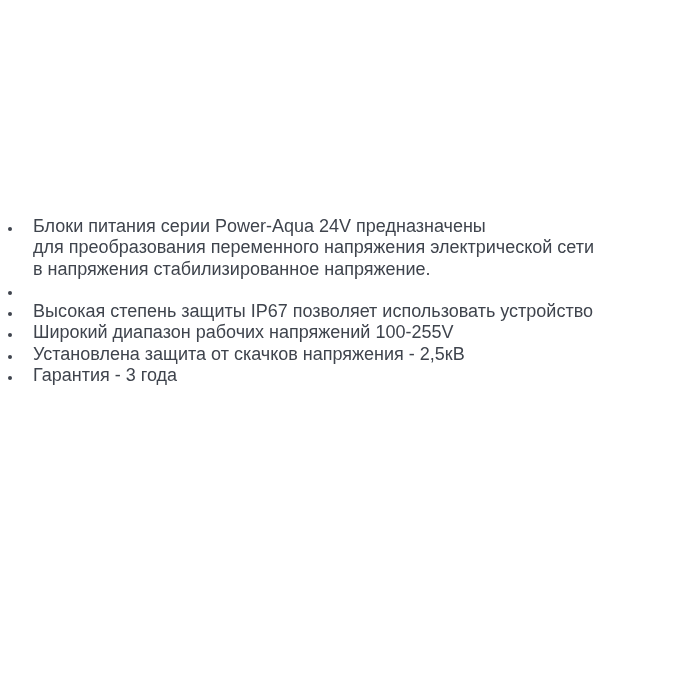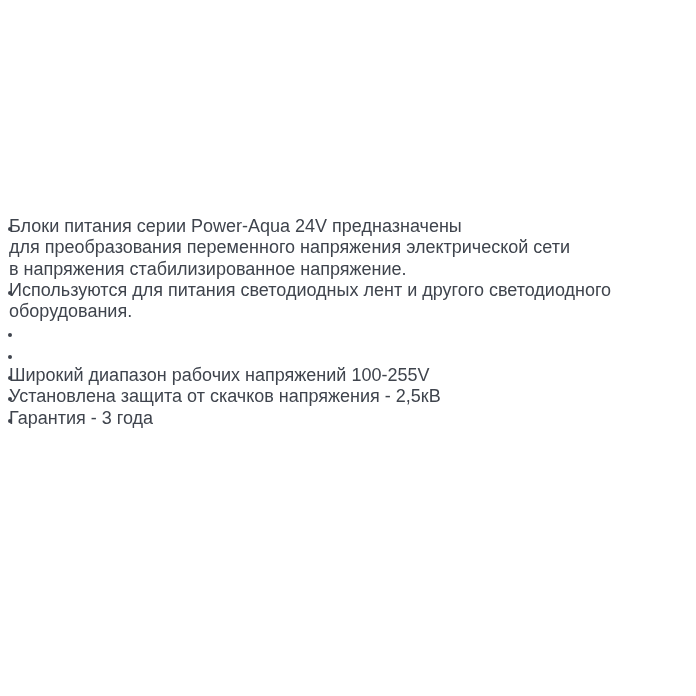--- a/index.html
+++ b/index.html
@@ -21,21 +21,21 @@
     width: 696px;
     margin: 0;
     padding: 0;
     list-style: none;
     font-size: 18px;
     line-height: 21.3px;
     color: #3f444d;
   }
   .desc-list li {
     position: relative;
-    padding-left: 9px;
+    padding-left: 33px;
   }
   .desc-list li::before {
     content: "";
     position: absolute;
     left: 8px;
     top: 11px;
     width: 4px;
     height: 4px;
     border-radius: 50%;
     background: #3f444d;
@@ -46,31 +46,27 @@
 
 <div class="page">
   <ul class="desc-list">
 
     <li>
       <span>Блоки питания серии Power-Aqua 24V предназначены</span><br>
       <span>для преобразования переменного напряжения электрической сети</span><br>
       <span>в напряжения стабилизированное напряжение.</span>
     </li>
 
-    <li>
-      <span>Используются для питания светодиодных лент и другого светодиодного</span><br>
-      <span>оборудования.</span>
-    </li>
 
     <li>
       <br>
     </li>
 
     <li>
-      <br>
+      <span>Высокая степень защиты IP67 позволяет использовать устройство</span><br>
     </li>
 
     <li>
       <span>Широкий диапазон рабочих напряжений 100-255V</span>
     </li>
 
     <li>
       <span>Установлена защита от скачков напряжения - 2,5кВ</span>
     </li>
 

